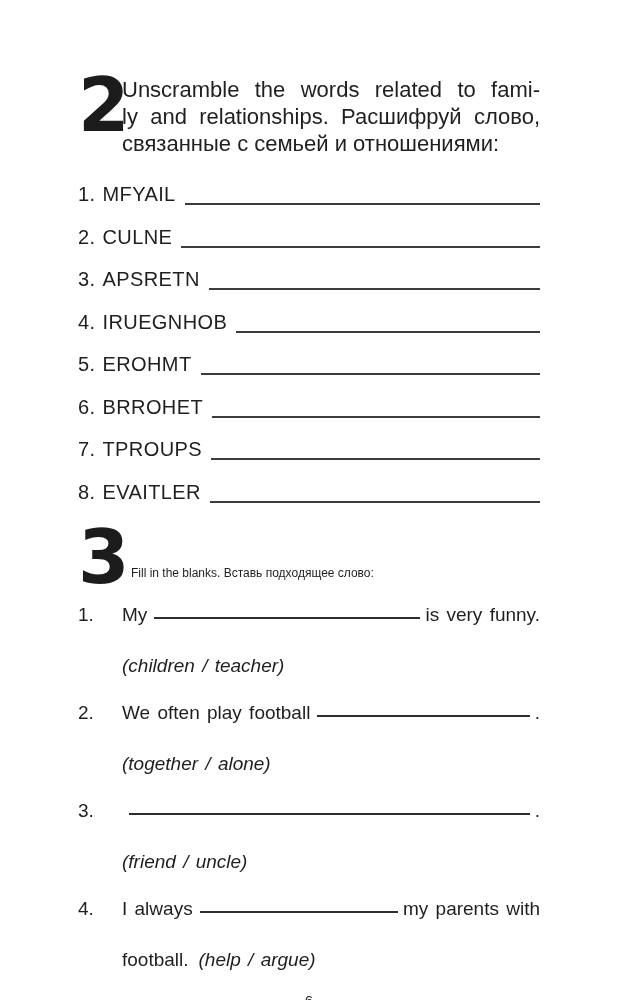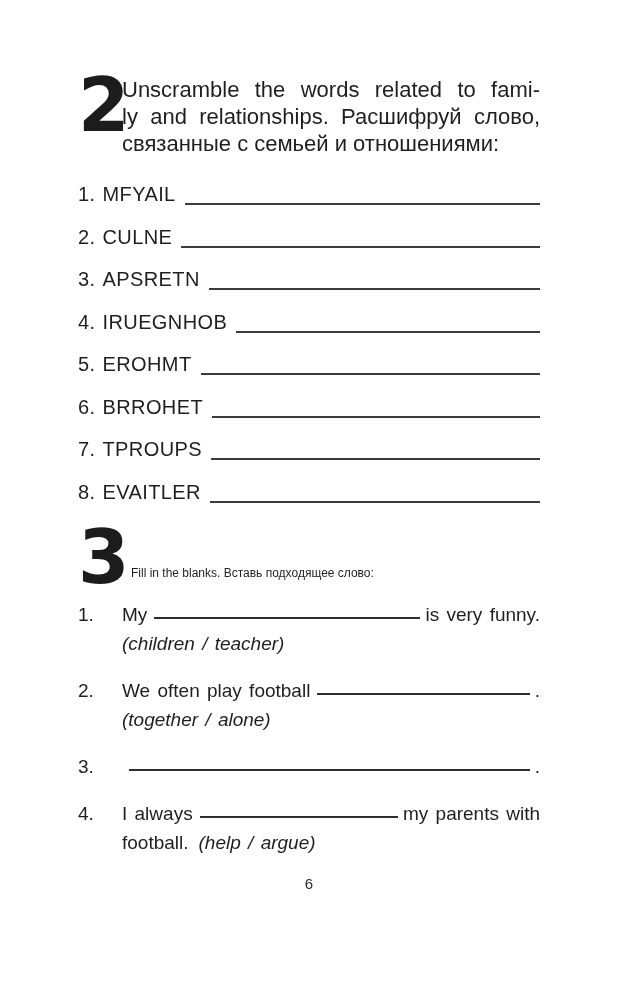--- a/index.html
+++ b/index.html
@@ -64,21 +64,21 @@
   .fill-prefix, .fill-suffix { white-space: nowrap; }
   .fill-blank {
     flex: 1;
     min-width: 30px;
     border-bottom: 2px solid #2e2e2e;
     position: relative;
     top: 3px;
     margin-left: 7px;
     margin-right: 5px;
   }
-  .fill-line2 { word-spacing: 2px; }
+  .fill-line2 { word-spacing: 2px; margin-top: 22px; }
   .fill-line2-plain:not(:empty) { margin-right: 10px; }
   .choices { font-style: italic; }
 
   
   .page-num { text-align: center; margin-top: 10px; font-size: 15px; color: #2a2a2a; }
 </style>
 </head>
 <body>
 
 <div class="page">
@@ -170,20 +170,23 @@
       </div>
     </div>
 
     <div class="fill-item">
       <div class="fill-num">3.</div>
       <div class="fill-body">
         <div class="fill-line1">
           <span class="fill-blank"></span>
           <span class="fill-suffix">.</span>
         </div>
+        <div class="fill-line2">
+          <span class="fill-line2-plain"></span><span class="choices">(friend / uncle)</span>
+        </div>
       </div>
     </div>
 
     <div class="fill-item">
       <div class="fill-num">4.</div>
       <div class="fill-body">
         <div class="fill-line1">
           <span class="fill-prefix">I always</span>
           <span class="fill-blank"></span>
           <span class="fill-suffix">my parents with</span>

